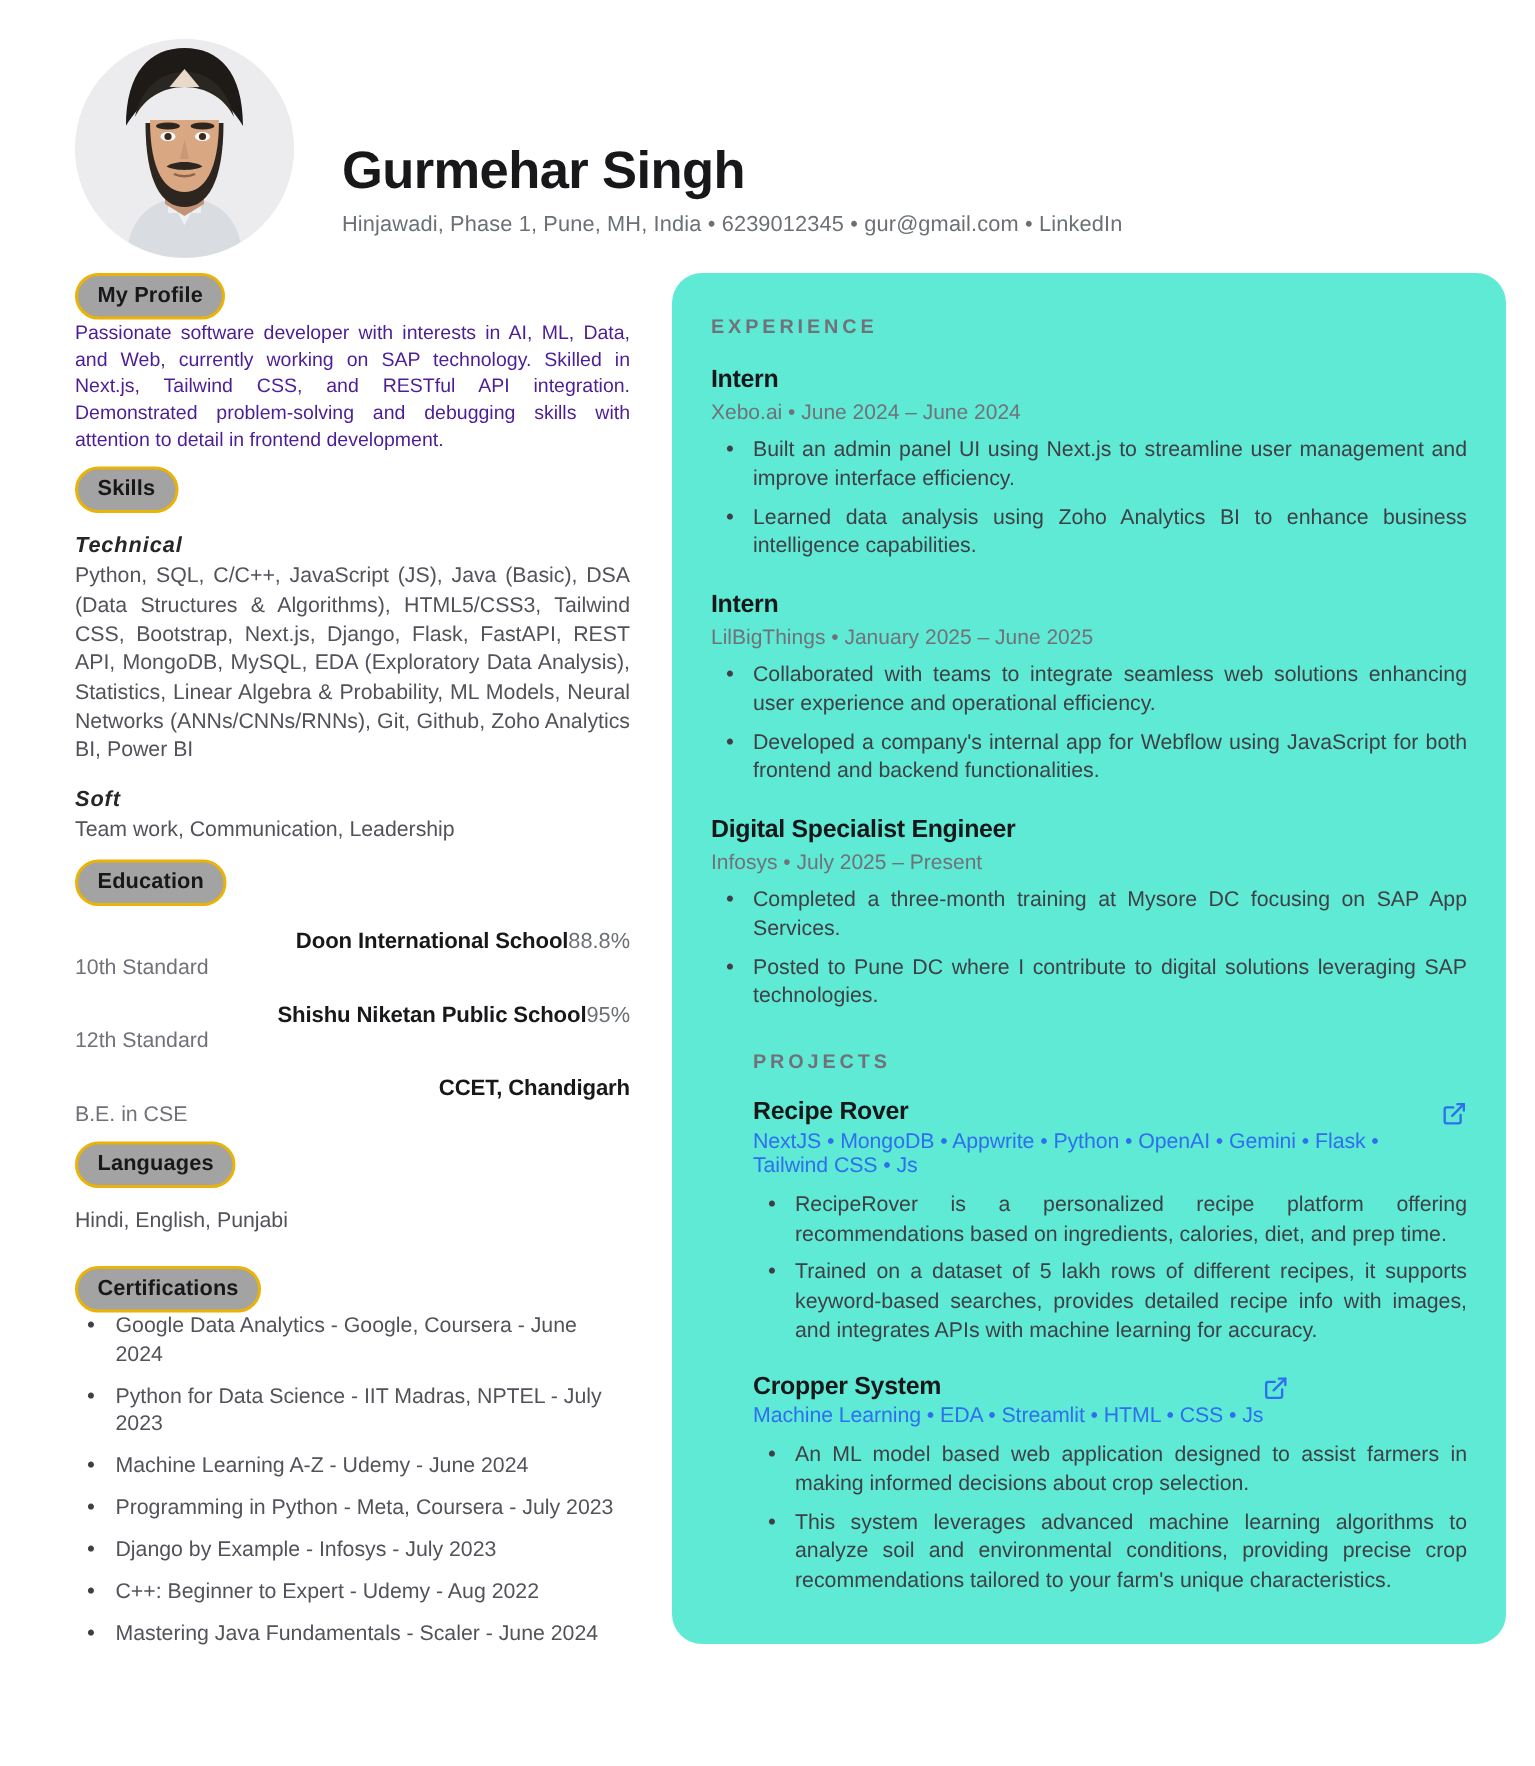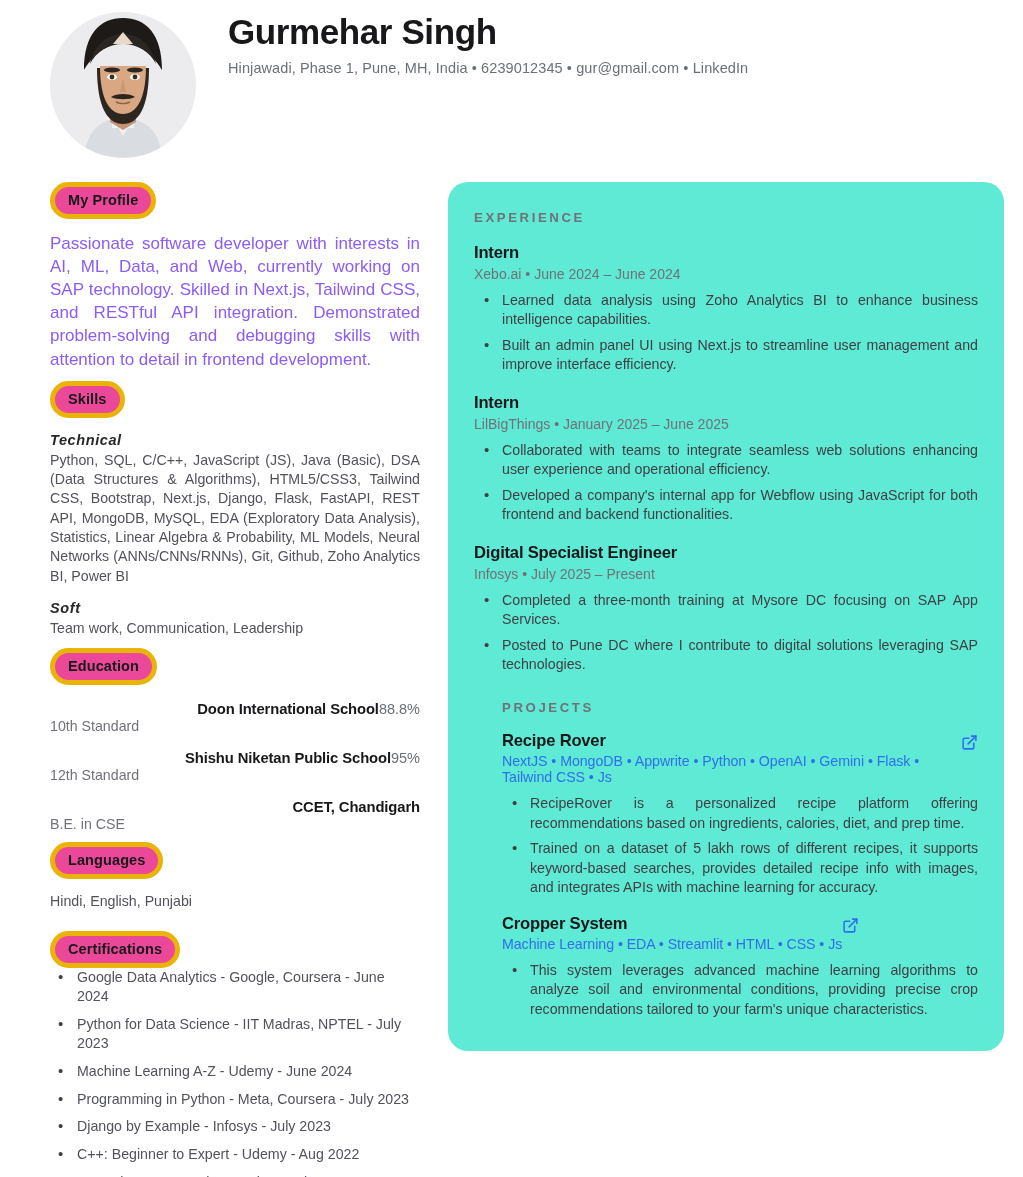--- a/index.html
+++ b/index.html
@@ -6,21 +6,21 @@
   html, body {
     width: 1023px; height: 1177px;
     background: #ffffff;
     font-family: "Liberation Sans", sans-serif;
     color: #3f3f46;
     overflow: hidden;
   }
   .page { position: relative; width: 1023px; height: 1177px; }
 
   
-  .header { display: flex; align-items: flex-start; padding: 12px 0 0 50px; height: 172px; }
+  .header { display: flex; align-items: flex-end; padding: 12px 0 0 50px; height: 172px; }
   .avatar {
     width: 146px; height: 146px; border-radius: 50%;
     background: #ececee; flex: 0 0 146px; position: relative; overflow: hidden;
   }
   .avatar svg { display: block; width: 100%; height: 100%; }
   .header-text { margin-left: 32px; padding-bottom: 14px; }
   .name {
     font-size: 35px; font-weight: 700; color: #18181b;
     letter-spacing: -0.4px; line-height: 1.12;
   }
@@ -30,28 +30,28 @@
   .cols { display: flex; align-items: flex-start; padding: 10px 0 0 0; }
   .left { width: 420px; margin-left: 50px; flex: 0 0 370px; }
   .right {
     width: 556px; margin-left: 28px; flex: 0 0 556px;
     background: #5eead4; border-radius: 20px;
     padding: 28px 26px 26px 26px;
   }
 
   
   .pill {
-    display: inline-block; border: 5px solid #eab308; border-radius: 999px;
-    background: #ec4899; padding: 5px 13px 6px 13px;
+    display: inline-block; border: 2px solid #eab308; border-radius: 999px;
+    background: #a3a3a3; padding: 5px 13px 6px 13px;
     font-size: 14.5px; font-weight: 700; color: #18181b; letter-spacing: 0.1px;
   }
 
   .body-text {
-    font-size: 17px; line-height: 1.36; color: #8b5cf6;
-    text-align: justify; margin-top: 13px;
+    font-size: 13px; line-height: 1.36; color: #4c1d95;
+    text-align: justify; 
   }
   .sub-head {
     font-size: 14.5px; font-weight: 700; font-style: italic;
     color: #27272a; letter-spacing: 0.6px; margin-top: 14px;
   }
   .sub-body { font-size: 14.2px; line-height: 1.36; color: #52525b; text-align: justify; margin-top: 3px; }
 
   .sec-gap { margin-top: 10px; }
   .sec-gap-sm { margin-top: 22px; }
 
@@ -220,22 +220,22 @@
     </div>
 
     <div class="right">
 
       <div class="section-title">EXPERIENCE</div>
 
       <div class="job">
         <div class="job-title">Intern</div>
         <div class="job-meta">Xebo.ai • June 2024 – June 2024</div>
         <ul class="bul">
+          <li>Built an admin panel UI using Next.js to streamline user management and improve interface efficiency.</li>
           <li>Learned data analysis using Zoho Analytics BI to enhance business intelligence capabilities.</li>
-          <li>Built an admin panel UI using Next.js to streamline user management and improve interface efficiency.</li>
         </ul>
       </div>
 
       <div class="job">
         <div class="job-title">Intern</div>
         <div class="job-meta">LilBigThings • January 2025 – June 2025</div>
         <ul class="bul">
           <li>Collaborated with teams to integrate seamless web solutions enhancing user experience and operational efficiency.</li>
           <li>Developed a company's internal app for Webflow using JavaScript for both frontend and backend functionalities.</li>
         </ul>
@@ -281,20 +281,21 @@
             </div>
             <span class="ext-icon">
               <svg width="17" height="17" viewBox="0 0 24 24" fill="none" stroke="#2f6fed" stroke-width="2.2" stroke-linecap="round" stroke-linejoin="round">
                 <path d="M18 13v6a2 2 0 0 1-2 2H5a2 2 0 0 1-2-2V8a2 2 0 0 1 2-2h6"></path>
                 <polyline points="15 3 21 3 21 9"></polyline>
                 <line x1="10" y1="14" x2="21" y2="3"></line>
               </svg>
             </span>
           </div>
           <ul class="bul">
+            <li>An ML model based web application designed to assist farmers in making informed decisions about crop selection.</li>
             <li>This system leverages advanced machine learning algorithms to analyze soil and environmental conditions, providing precise crop recommendations tailored to your farm's unique characteristics.</li>
           </ul>
         </div>
       </div>
 
     </div>
   </div>
 </div>
 
 </body></html>

